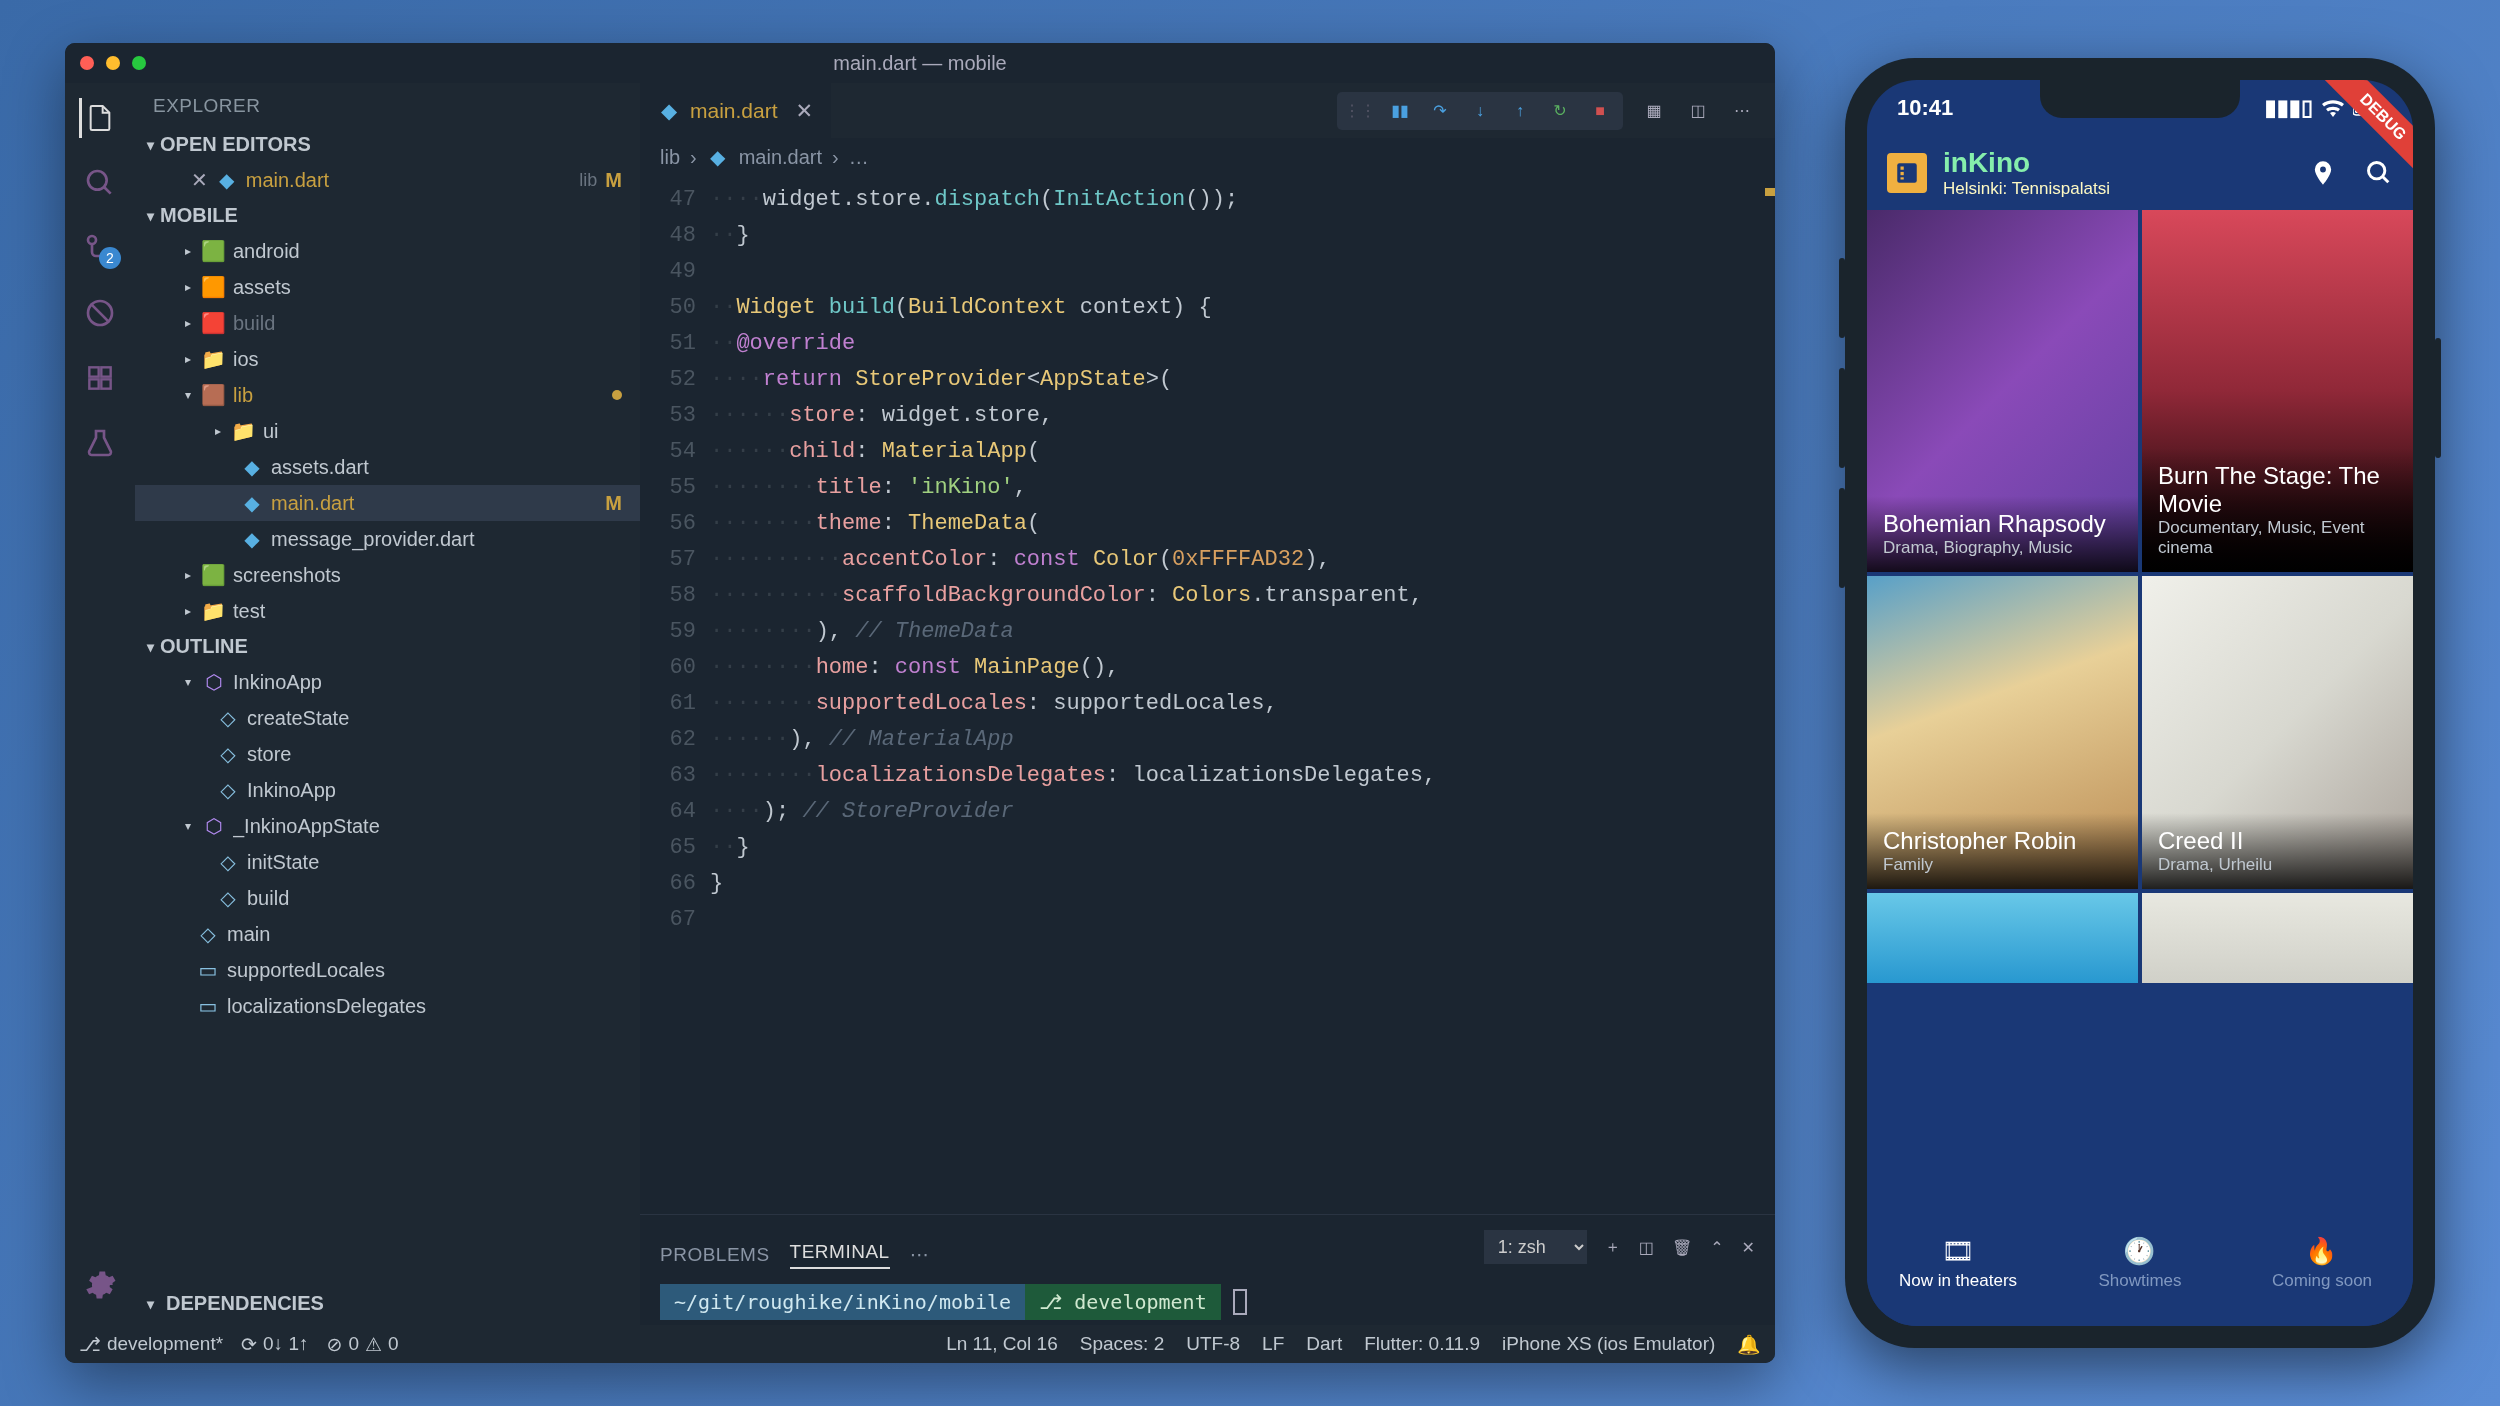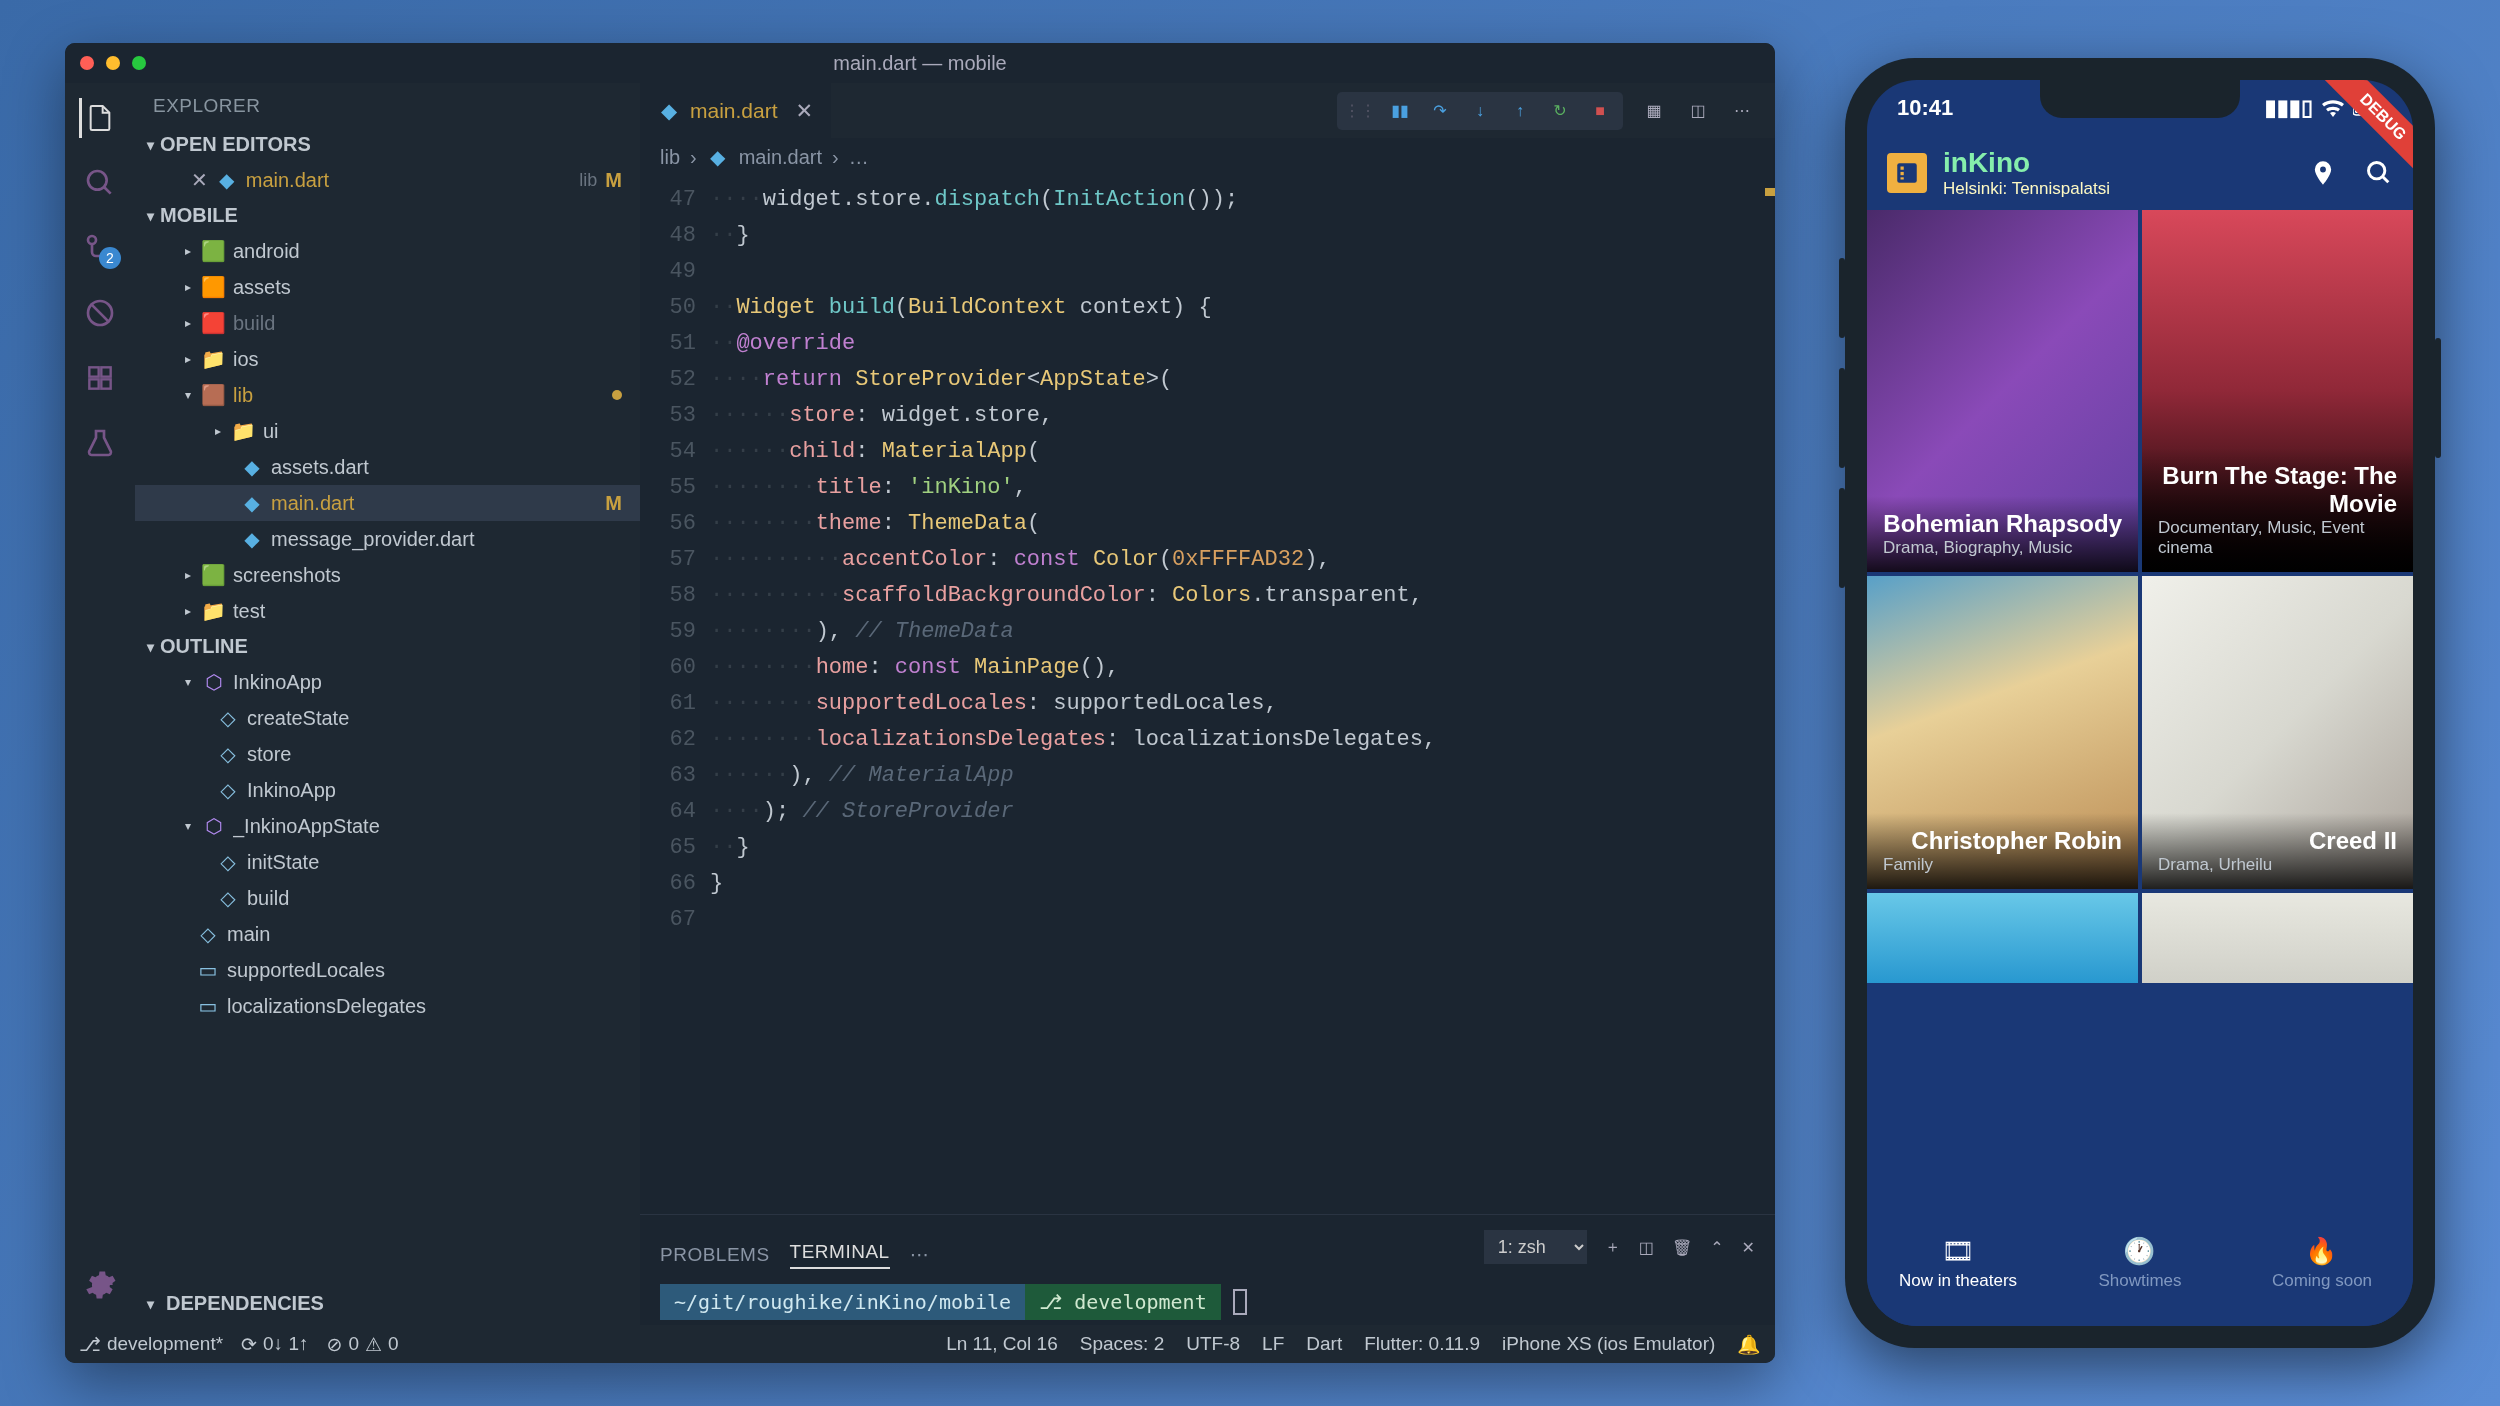--- a/index.html
+++ b/index.html
@@ -248,21 +248,21 @@
 .movie-card.c1 { background: linear-gradient(180deg, #d8485a, #902838, #000); }
 .movie-card.c2 { background: linear-gradient(160deg, #58a0c8, #e8d098 40%, #b88850); }
 .movie-card.c3 { background: linear-gradient(135deg, #f0f0ea, #d8d8d0, #a8a098); }
 .movie-card.c4 { background: linear-gradient(180deg, #68c8e8, #2898d0); }
 .movie-card.c5 { background: linear-gradient(180deg, #e8e8e0, #d0d0c8); }
 .movie-overlay {
   width: 100%;
   padding: 14px 16px;
   background: linear-gradient(180deg, rgba(0,0,0,0), rgba(0,0,0,0.85));
 }
-.movie-title { color: #fff; font-size: 24px; font-weight: 700; text-align: right; }
+.movie-title { color: #fff; font-size: 24px; font-weight: 400; }
 .movie-genre { color: #c0c8d0; font-size: 17px; }
 .bottom-nav {
   height: 105px;
   background: #1a3876;
   display: flex;
   padding-bottom: 20px;
 }
 .bnav-item {
   flex: 1;
   display: flex; flex-direction: column; align-items: center; justify-content: center;
@@ -557,22 +557,22 @@
             <div class="line"><span class="dot-guides">····</span><span class="kw">return</span> <span class="cls">StoreProvider</span>&lt;<span class="cls">AppState</span>&gt;(</div>
             <div class="line"><span class="dot-guides">······</span><span class="prop">store</span>: widget.store,</div>
             <div class="line"><span class="dot-guides">······</span><span class="prop">child</span>: <span class="cls">MaterialApp</span>(</div>
             <div class="line"><span class="dot-guides">········</span><span class="prop">title</span>: <span class="str">'inKino'</span>,</div>
             <div class="line"><span class="dot-guides">········</span><span class="prop">theme</span>: <span class="cls">ThemeData</span>(</div>
             <div class="line"><span class="dot-guides">··········</span><span class="prop">accentColor</span>: <span class="kw">const</span> <span class="cls">Color</span>(<span class="num">0xFFFFAD32</span>),</div>
             <div class="line"><span class="dot-guides">··········</span><span class="prop">scaffoldBackgroundColor</span>: <span class="cls">Colors</span>.transparent,</div>
             <div class="line"><span class="dot-guides">········</span>), <span class="cmt">// ThemeData</span></div>
             <div class="line"><span class="dot-guides">········</span><span class="prop">home</span>: <span class="kw">const</span> <span class="cls">MainPage</span>(),</div>
             <div class="line"><span class="dot-guides">········</span><span class="prop">supportedLocales</span>: supportedLocales,</div>
+            <div class="line"><span class="dot-guides">······</span>), <span class="cmt">// MaterialApp</span></div>
             <div class="line"><span class="dot-guides">········</span><span class="prop">localizationsDelegates</span>: localizationsDelegates,</div>
-            <div class="line"><span class="dot-guides">······</span>), <span class="cmt">// MaterialApp</span></div>
             <div class="line"><span class="dot-guides">····</span>); <span class="cmt">// StoreProvider</span></div>
             <div class="line"><span class="dot-guides">··</span>}</div>
             <div class="line">}</div>
           </div>
         <div class="minimap">
             <div class="minimap-mark"></div>
           </div>
       </div>
 
       <div class="panel">

